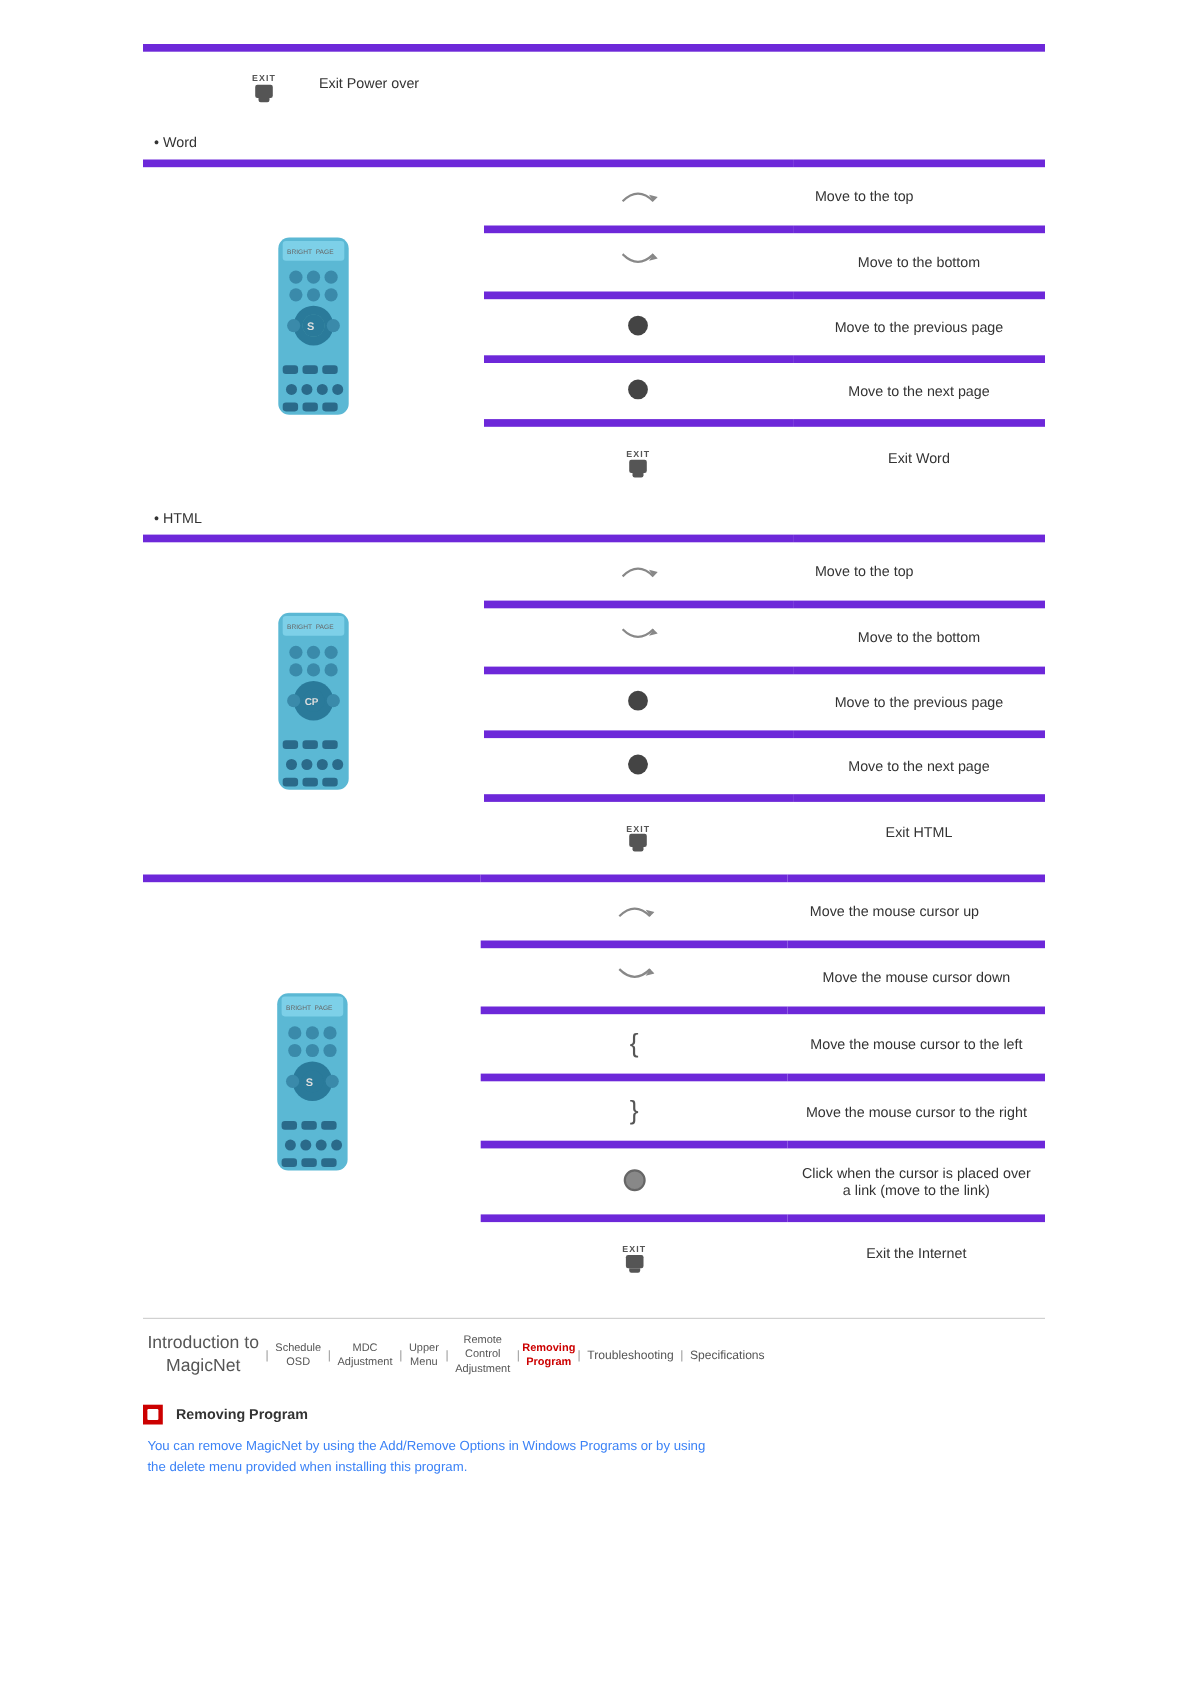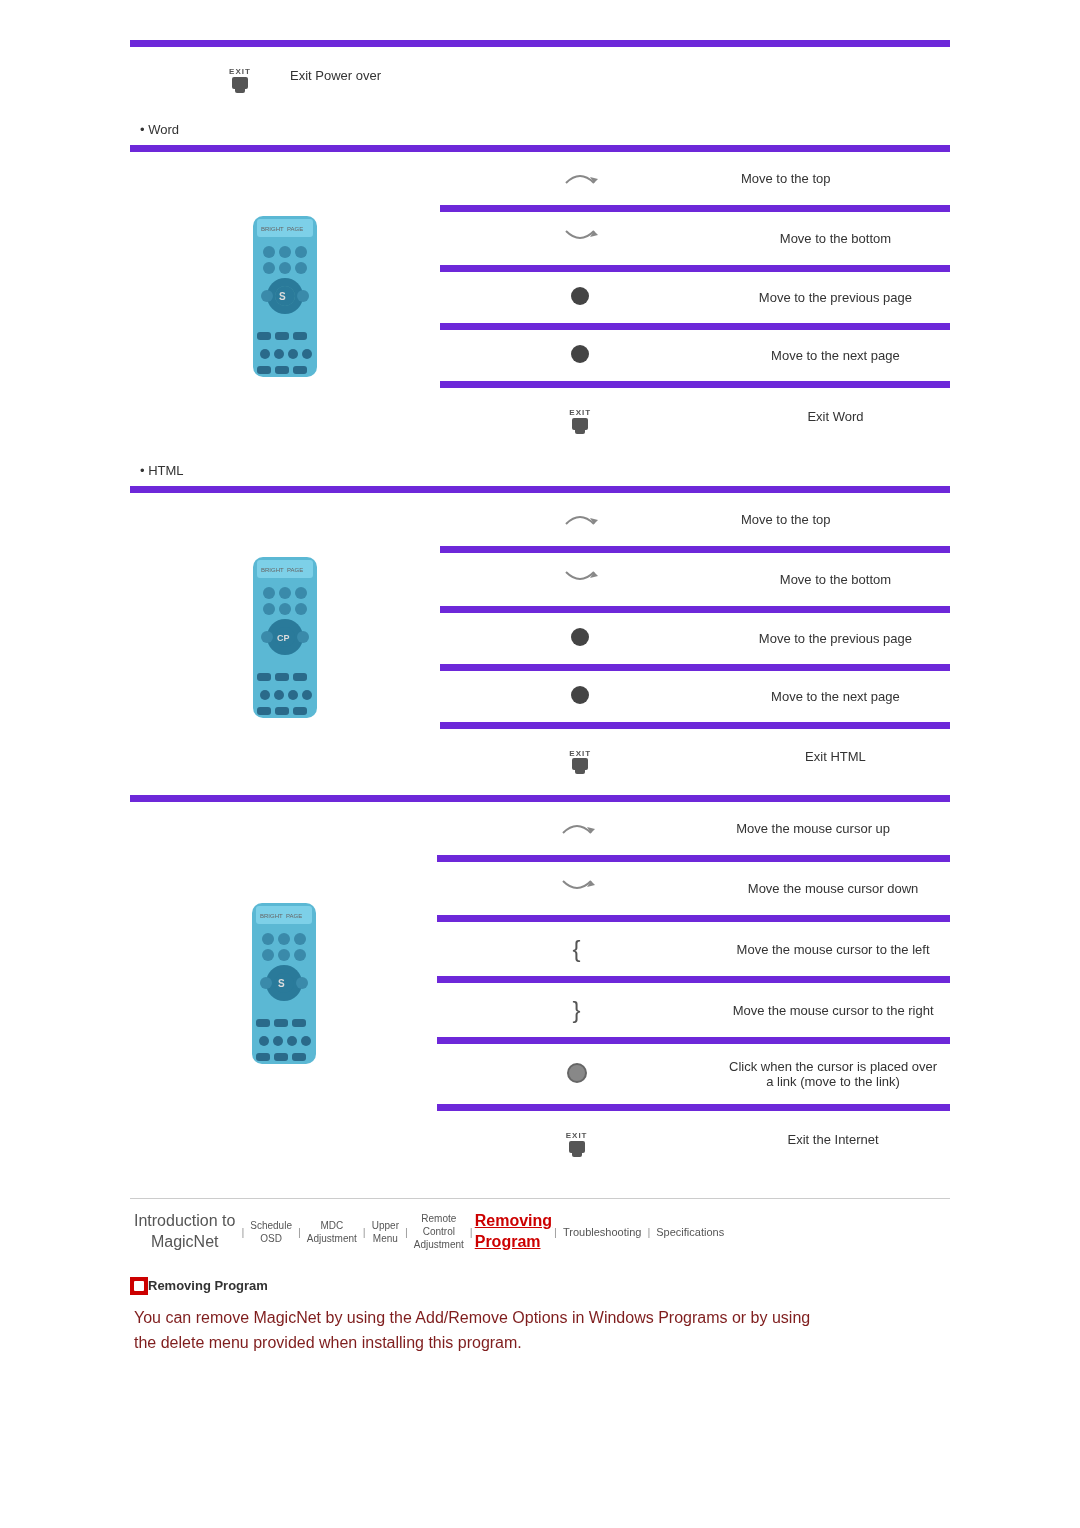--- a/index.html
+++ b/index.html
@@ -136,28 +136,28 @@
     }
     .nav-multiline {
       text-align: center;
       line-height: 1.3;
     }
 
     
     .section-title-bar {
       display: flex;
       align-items: center;
-      gap: 0;
+      gap: 12px;
       margin: 16px 0 10px 0;
     }
 
     .body-text {
-      font-size: 16px;
+      font-size: 12px;
       line-height: 1.6;
-      color: #7f1d1d;
+      color: #3b82f6;
       margin: 8px 0;
       padding: 0 4px;
     }
     .remote-rowspan {
       vertical-align: top;
       padding-top: 12px;
     }
   </style>
 </head>
 <body>
@@ -424,21 +424,21 @@
     <span class="nav-link nav-multiline" style="font-size:16px; line-height:1.3; text-align:center; cursor:pointer;">Introduction to<br>MagicNet</span>
     <span class="nav-separator"> | </span>
     <span class="nav-link nav-multiline" style="font-size:10px; line-height:1.3; text-align:center; cursor:pointer;">Schedule<br>OSD</span>
     <span class="nav-separator"> | </span>
     <span class="nav-link nav-multiline" style="font-size:10px; line-height:1.3; text-align:center; cursor:pointer;">MDC<br>Adjustment</span>
     <span class="nav-separator"> | </span>
     <span class="nav-link nav-multiline" style="font-size:10px; line-height:1.3; text-align:center; cursor:pointer;">Upper<br>Menu</span>
     <span class="nav-separator"> | </span>
     <span class="nav-link nav-multiline" style="font-size:10px; line-height:1.3; text-align:center; cursor:pointer;">Remote<br>Control<br>Adjustment</span>
     <span class="nav-separator"> | </span>
-    <span class="nav-active nav-multiline" style="font-size:16px; line-height:1.3; text-align:left; cursor:pointer;text-decoration:underline;">Removing<br>Program</span>
+    <span class="nav-active nav-multiline" style="font-size:10px; line-height:1.3; text-align:center; cursor:pointer;">Removing<br>Program</span>
     <span class="nav-separator"> | </span>
     <span class="nav-link" style="cursor:pointer;">Troubleshooting</span>
     <span class="nav-separator">|</span>
     <span class="nav-link" style="cursor:pointer;text-align:center;">Specifications</span>
   </div>
 
   <div class="section-title-bar">
     <div style="display:inline-flex; align-items:center; justify-content:center; width:18px; height:18px; background:#cc0000;">
       <div style="width:10px; height:10px; background:#fff; border-radius:1px;"></div>
     </div>

